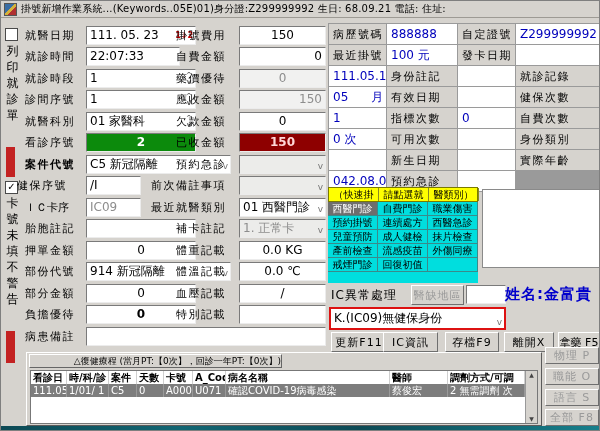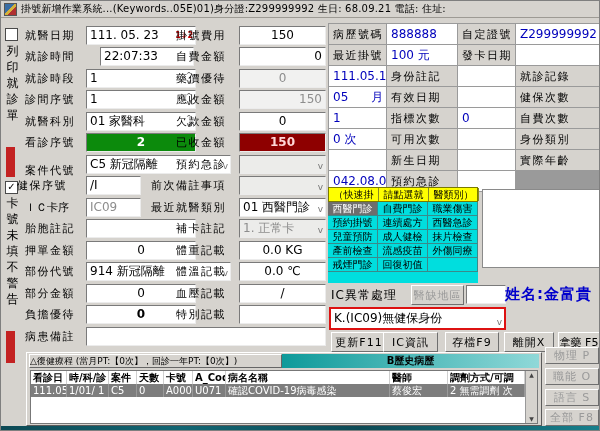--- a/index.html
+++ b/index.html
@@ -45,21 +45,21 @@
     box-sizing:border-box;font-size:11px;display:flex;align-items:center;justify-content:center;
     letter-spacing:1px;white-space:nowrap;}
   .btn.dis{color:#9a9a9a;}
   .redcombo{position:absolute;left:328px;top:306px;width:177px;height:23px;border:2px solid #dd1111;
     background:#fff;box-sizing:border-box;font-size:12px;line-height:19px;padding:0 3px;white-space:nowrap;}
   .namet{position:absolute;left:504px;top:284px;font-size:15px;font-weight:bold;color:#0000cc;letter-spacing:1px;}
   .hpanel{position:absolute;left:25px;top:351px;width:516px;height:74px;background:#d6d3ce;
     border:1px solid;border-color:#fff #5a5a5a #5a5a5a #fff;box-sizing:border-box;}
   .rehabtab{position:absolute;left:2px;top:1px;width:253px;height:14px;background:#d6d3ce;
     border:1px solid;border-color:#fff #666 #666 #fff;box-sizing:border-box;
-    font-size:9px;line-height:12px;text-align:left;white-space:nowrap;overflow:hidden;}
+    font-size:9px;line-height:12px;text-align:right;white-space:nowrap;overflow:hidden;padding-left:8px;}
   .histtab{position:absolute;left:255px;top:1px;width:257px;height:14px;
     background:linear-gradient(to right,#0e9a9a,#8fd8d8);font-size:10px;line-height:14px;
     text-align:center;font-weight:bold;white-space:nowrap;}
   .htable{position:absolute;left:3px;top:17px;width:508px;height:54px;background:#fff;
     border:1px solid #777;box-sizing:border-box;overflow:hidden;}
   .hrow{display:flex;height:13px;}
   .hrow div{font-size:10px;line-height:13px;white-space:nowrap;overflow:hidden;padding-left:2px;box-sizing:border-box;}
   .hhead div{font-weight:bold;border-right:1px solid #d0d0d0;}
   .hsel{background:#7d7d7d;color:#fff;}
   .hsel div{border-right:1px solid #999;}
@@ -86,35 +86,35 @@
   <div class="cb" style="top:180px;">✓</div>
   <div class="vlabel" style="top:194px;">卡號未填不警告</div>
   <div class="redbar" style="top:330px;height:32px;"></div>
 
   <div class="flabel" style="left:24px;top:25px;">就醫日期</div>
   <div class="flabel" style="left:24px;top:46px;">就診時間</div>
   <div class="flabel" style="left:24px;top:68px;">就診時段</div>
   <div class="flabel" style="left:24px;top:89px;">診間序號</div>
   <div class="flabel" style="left:24px;top:111px;">就醫科別</div>
   <div class="flabel" style="left:24px;top:132px;">看診序號</div>
-  <div class="flabel" style="left:24px;top:160px;">案件代號</div>
+  <div class="flabel" style="left:24px;top:154px;font-weight:bold;">案件代號</div>
   <div class="flabel" style="left:16px;top:175px;">健保序號</div>
   <div class="flabel" style="left:24px;top:197px;letter-spacing:0;">ＩＣ卡序</div>
   <div class="flabel" style="left:24px;top:218px;">胎胞註記</div>
   <div class="flabel" style="left:24px;top:240px;">押單金額</div>
   <div class="flabel" style="left:24px;top:261px;">部份代號</div>
   <div class="flabel" style="left:24px;top:283px;">部分金額</div>
   <div class="flabel" style="left:24px;top:304px;">負擔優待</div>
   <div class="flabel" style="left:24px;top:326px;">病患備註</div>
 
   <div class="field" style="left:85px;top:25px;width:110px;">
     <span>111. 05. 23</span>
     <span class="sorticon">1↓2</span>
   </div>
-  <div class="field" style="left:99px;top:46px;width:94px;">22:07:33</div>
+  <div class="field" style="left:85px;top:46px;width:94px;">22:07:33</div>
   <div class="field" style="left:85px;top:68px;width:110px;">
     <span>1</span>
     <span class="spin">
         <span>^</span>
         <span>v</span>
       </span>
   </div>
   <div class="field" style="left:85px;top:89px;width:110px;">
     <span>1</span>
     <span class="spin">
@@ -264,21 +264,20 @@
   <div class="btn" style="left:503px;top:331px;width:50px;">離開X</div>
   <div class="btn" style="left:557px;top:331px;width:42px;letter-spacing:0;">拿藥 F5</div>
 
   <div class="btn dis" style="left:544px;top:346px;width:54px;height:17px;">物理 P</div>
   <div class="btn dis" style="left:544px;top:367px;width:54px;height:17px;">職能 O</div>
   <div class="btn dis" style="left:544px;top:388px;width:54px;height:17px;">語言 S</div>
   <div class="btn dis" style="left:544px;top:408px;width:54px;height:17px;">全部 F8</div>
 
   <div class="hpanel">
     <div class="rehabtab">△復健療程 (當月PT:【0次】，回診一年PT:【0次】)</div>
-    <div class="histtab">B歷史病歷</div>
     <div class="htable">
       <div class="hrow hhead">
         <div style="width:36px;">看診日</div>
         <div style="width:42px;">時/科/診</div>
         <div style="width:28px;">案件</div>
         <div style="width:27px;">天數</div>
         <div style="width:29px;">卡號</div>
         <div style="width:33px;">A_Code</div>
         <div style="width:164px;">病名名稱</div>
         <div style="width:58px;">醫師</div>

